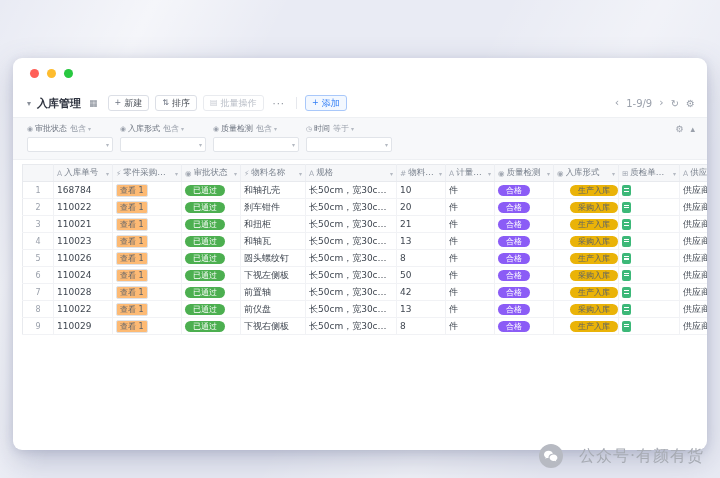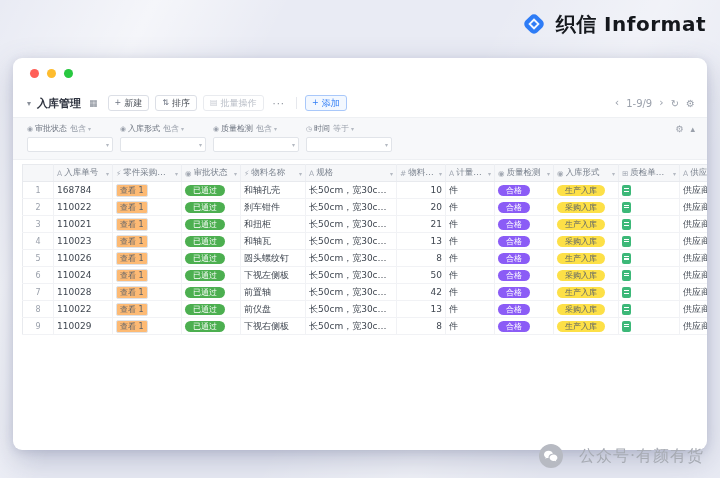--- a/index.html
+++ b/index.html
@@ -58,54 +58,44 @@
     border:1px solid #e8eaee;}
   .grid th{background:#f6f7f9;height:16px;font-weight:normal;color:#7a828e;font-size:8.5px;
     border-right:1px solid #eceef2;border-bottom:1px solid #e8eaee;padding:0 3px;
     white-space:nowrap;overflow:hidden;text-align:left;}
   .h-wrap{display:flex;align-items:center;gap:2px;}
   .h-ic{color:#a4aab4;font-size:7.5px;flex:0 0 auto;}
   .h-lb{overflow:hidden;text-overflow:ellipsis;white-space:nowrap;}
   .h-cr{margin-left:auto;font-size:6px;color:#b4b9c2;flex:0 0 auto;}
   .grid td{height:16px;border-right:1px solid #f1f2f5;border-bottom:1px solid #f1f2f5;
     padding:0 3px;white-space:nowrap;overflow:hidden;}
-  .a-l{text-align:left}.a-c{text-align:center}.a-r{text-align:right}
+  .a-l{text-align:left}.a-c{text-align:center}.a-r{}
   .idx{color:#9aa0ab;font-size:8px;}
   .ell{text-overflow:ellipsis;}
   .badge{display:inline-block;height:11px;line-height:11px;padding:0 8px;border-radius:7px;
     font-size:8px;vertical-align:middle;}
   .bg-green{background:#4caf50;color:#fff;}
   .bg-blue{background:#8b5cf6;color:#fff;}
-  .bg-gray{background:#fde047;color:#596069;}
+  .bg-gray{background:#eab308;color:#596069;margin-left:13px;}
   .btn-view{display:inline-block;height:11px;line-height:11px;border:1px solid #dfe2e7;
     border-radius:2px;padding:0 3px;background:#fdba74;color:#5a6068;font-size:8px;vertical-align:middle;}
   .file-icon{display:inline-block;width:9px;height:11px;background:#3cb878;border-radius:2px;
     position:relative;vertical-align:middle;}
   .file-icon::after{content:"";position:absolute;left:2px;right:2px;top:3px;height:5px;
     background:repeating-linear-gradient(#fff 0 1px,transparent 1px 2.5px);}
   
   .watermark{position:absolute;right:16px;bottom:10px;display:flex;align-items:center;gap:16px;z-index:6;}
   .wm-icon{width:24px;height:24px;}
   .wm-text{font-size:16px;font-weight:500;color:#a7abb3;letter-spacing:1px;}
 </style>
 </head>
 <body>
 
 <div class="page">
 
-  <div class="logo">
-    <span class="logo-icon">
-      <svg viewBox="0 0 32 32" width="28" height="28">
-        <rect x="6.5" y="6.5" width="19" height="19" rx="5.5" transform="rotate(45 16 16)" fill="#2e7cf6"></rect>
-        <path d="M16 9.5 L22.5 16 L16 22.5 L9.5 16 Z" fill="#ffffff" opacity="0.95"></path>
-        <path d="M16 12.5 L19.5 16 L16 19.5 L12.5 16 Z" fill="#2e7cf6"></path>
-      </svg>
-    </span>
-    <span class="logo-text"><span>织信</span> <span>Informat</span></span>
-  </div>
 
   <div class="window">
 
     <div class="titlebar">
       <span class="dot red"></span>
       <span class="dot yellow"></span>
       <span class="dot green"></span>
     </div>
 
     <div class="toolbar">

